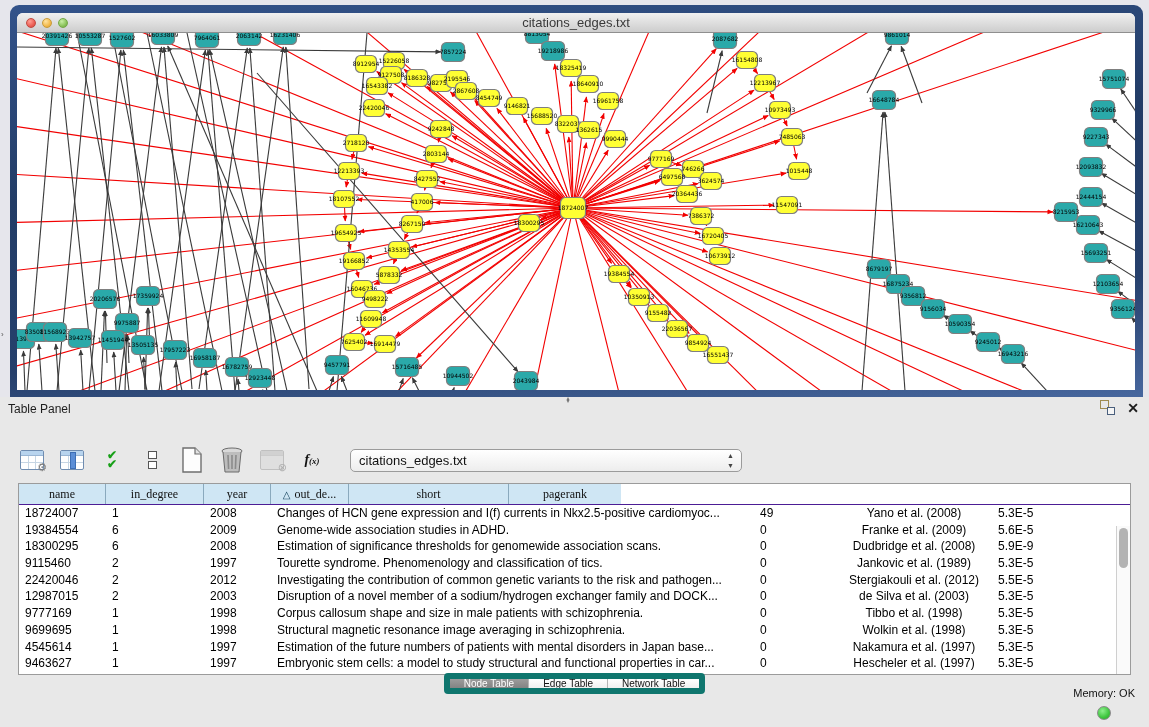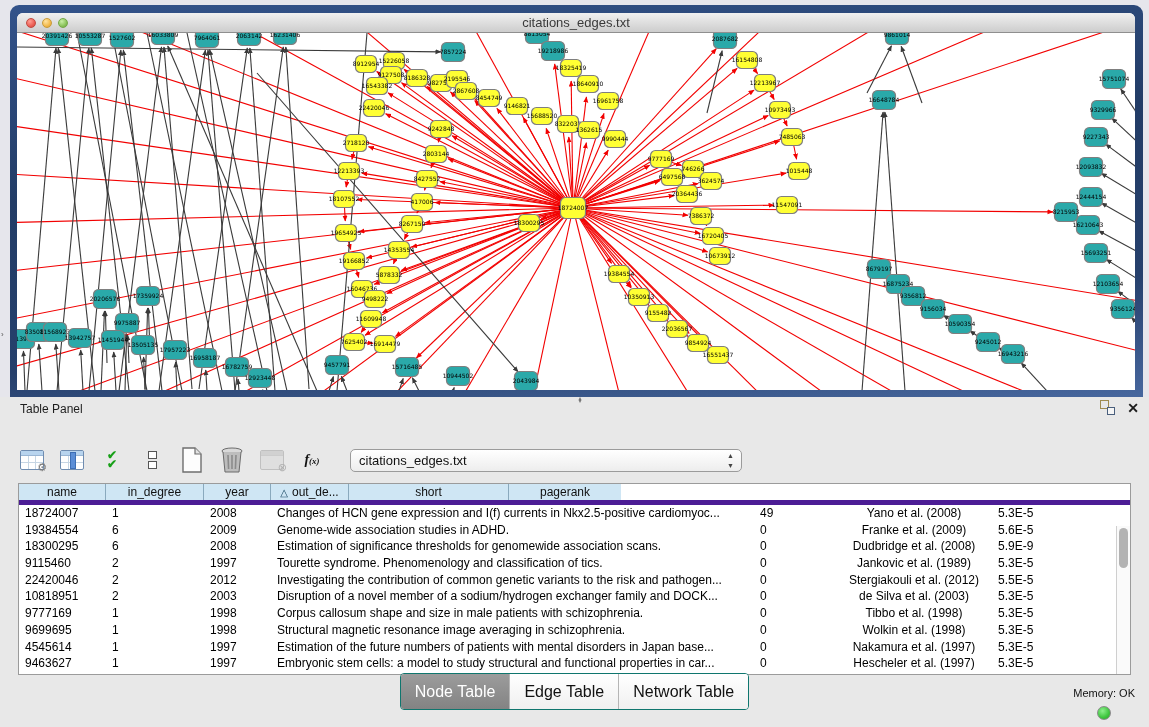--- a/index.html
+++ b/index.html
@@ -22,21 +22,21 @@
   .win-title { width:100%; text-align:center; font-size:13px; color:#3a3a3a; }
   .netview { flex:1 1 auto; position:relative; background:#fff; }
   .netview svg { position:absolute; left:0; top:0; }
   svg text.nlab { font-family:"DejaVu Sans", sans-serif; font-size:6px; fill:#000; }
   .edge-red { stroke:#f20000; stroke-width:1.1; }
   .edge-black { stroke:#3a3a3a; stroke-width:1.1; }
 
   .side-strip-marker { position:absolute; left:1px; top:330px; font-size:8px; color:#555; }
 
   
-  .table-panel { position:absolute; left:0; top:397px; width:1149px; height:330px; background:#e8e8e8;padding-left:12px; }
+  .table-panel { position:absolute; left:0; top:397px; width:1149px; height:330px; background:#e8e8e8; }
   .panel-header { height:24px; position:relative; display:flex; align-items:center; }
   .panel-title { font-size:12px; color:#1e1e1e; padding-left:8px; }
   .splitter { position:absolute; left:562px; top:0px; width:12px; height:7px; color:#777; font-size:6px;
     line-height:3px; text-align:center; cursor:row-resize; }
   .panel-header-icons { position:absolute; right:10px; top:3px; display:flex; gap:12px; align-items:center; }
   .float-icon { position:relative; width:15px; height:15px; }
   .float-icon .sq1 { position:absolute; left:0; top:0; width:9px; height:9px; border:1.5px solid #a08c50; background:#e8e8e8;}
   .float-icon .sq2 { position:absolute; right:0; bottom:0; width:8px; height:8px; border:1.5px solid #4a5f7d; background:#f5f5f5;}
   .close-icon { font-size:14px; font-weight:bold; color:#1b1b1b; line-height:14px; cursor:pointer; }
 
@@ -45,35 +45,35 @@
   .tbtn.disabled { opacity:.5; filter:grayscale(1); }
   .fx { font-family:"Liberation Serif", serif; font-style:italic; font-weight:bold; font-size:14px; color:#111; }
   .fx small { font-size:9px; }
   .combo { margin-left:12px; width:392px; height:23px; border:1px solid #9b9b9b; border-radius:5px;
     background:linear-gradient(#ffffff,#ededed); display:flex; align-items:center; padding:0 8px;
     font-size:13px; color:#111; position:relative; }
   .combo .arrows { position:absolute; right:7px; top:1px; font-size:7px; color:#444; line-height:10px; text-align:center; }
 
   .table-wrap { position:absolute; left:18px; top:86px; width:1113px; height:192px; background:#fff;
     border:1px solid #9b9b9b; display:flex; flex-direction:column; font-size:12px; }
-  .thead { display:flex; flex:0 0 21px; border-bottom:5px solid #4c1d95; }
+  .thead { display:flex; flex:0 0 21px; border-bottom:1px solid #4c1d95;font-family:Liberation Serif, serif; }
   .th { background:#cfe6f4; border-right:1px solid #8aa9bd; display:flex; align-items:center;
     justify-content:center; color:#111; gap:4px; overflow:hidden; white-space:nowrap; }
   .th:last-child { border-right:none; }
   .sorticon { font-size:10px; color:#16455f; }
   .tbody { flex:1 1 auto; position:relative; overflow:hidden; }
   .trow { display:flex; height:16.7px; line-height:16.7px; white-space:nowrap; }
   .td { overflow:hidden; padding:0 2px 0 6px; color:#000; }
   .c0{width:87px;} .c1{width:98px;} .c2{width:67px;} .c3{width:483px;} .c4{width:78px;} .c5{width:160px; text-align:center;} .c6{width:112px;align-items:center;}
   .vscroll { position:absolute; right:0; top:21px; bottom:0; width:14px; background:#fafafa; border-left:1px solid #cfcfcf; }
   .vthumb { position:absolute; left:2px; top:2px; width:9px; height:40px; border-radius:5px; background:#b3b3b3; }
 
   .tabs { position:absolute; left:0; top:276px; width:100%; display:flex; justify-content:center; }
-  .seg { display:flex; height:37px; border:1px solid #0f766e; border-radius:4px; overflow:hidden;
-    background:#fff; font-size:16px; }
+  .seg { display:flex; height:21px; border:6px solid #0f766e; border-radius:4px; overflow:hidden;
+    background:#fff; font-size:10px; }
   .seg-item { padding:0 14px; display:flex; align-items:center; background:linear-gradient(#ffffff,#f0f0f0);
     color:#111; border-right:1px solid #b5b5b5; cursor:pointer; }
   .seg-item:last-child { border-right:none; }
   .seg-item.active { background:linear-gradient(#9c9c9c,#838383); color:#fff; }
 
   .statusbar { position:absolute; left:0; bottom:0; width:100%; height:30px; }
   .memory { position:absolute; right:14px; bottom:7px; display:flex; align-items:center; gap:7px; font-size:11px; color:#111;flex-direction:column; }
   .mem-light { width:14px; height:14px; border-radius:50%; border:1px solid #8a8a8a;
     background:radial-gradient(circle at 38% 32%, #8cf08c, #3ec53e 60%, #2da32d); }
 
@@ -853,21 +853,21 @@
           <div class="trow">
             <div class="td c0">22420046</div>
             <div class="td c1">2</div>
             <div class="td c2">2012</div>
             <div class="td c3">Investigating the contribution of common genetic variants to the risk and pathogen...</div>
             <div class="td c4">0</div>
             <div class="td c5">Stergiakouli et al. (2012)</div>
             <div class="td c6">5.5E-5</div>
           </div>
           <div class="trow">
-            <div class="td c0">10818951</div>
+            <div class="td c0">12987015</div>
             <div class="td c1">2</div>
             <div class="td c2">2003</div>
             <div class="td c3">Disruption of a novel member of a sodium/hydrogen exchanger family and DOCK...</div>
             <div class="td c4">0</div>
             <div class="td c5">de Silva et al. (2003)</div>
             <div class="td c6">5.3E-5</div>
           </div>
           <div class="trow">
             <div class="td c0">9777169</div>
             <div class="td c1">1</div>

